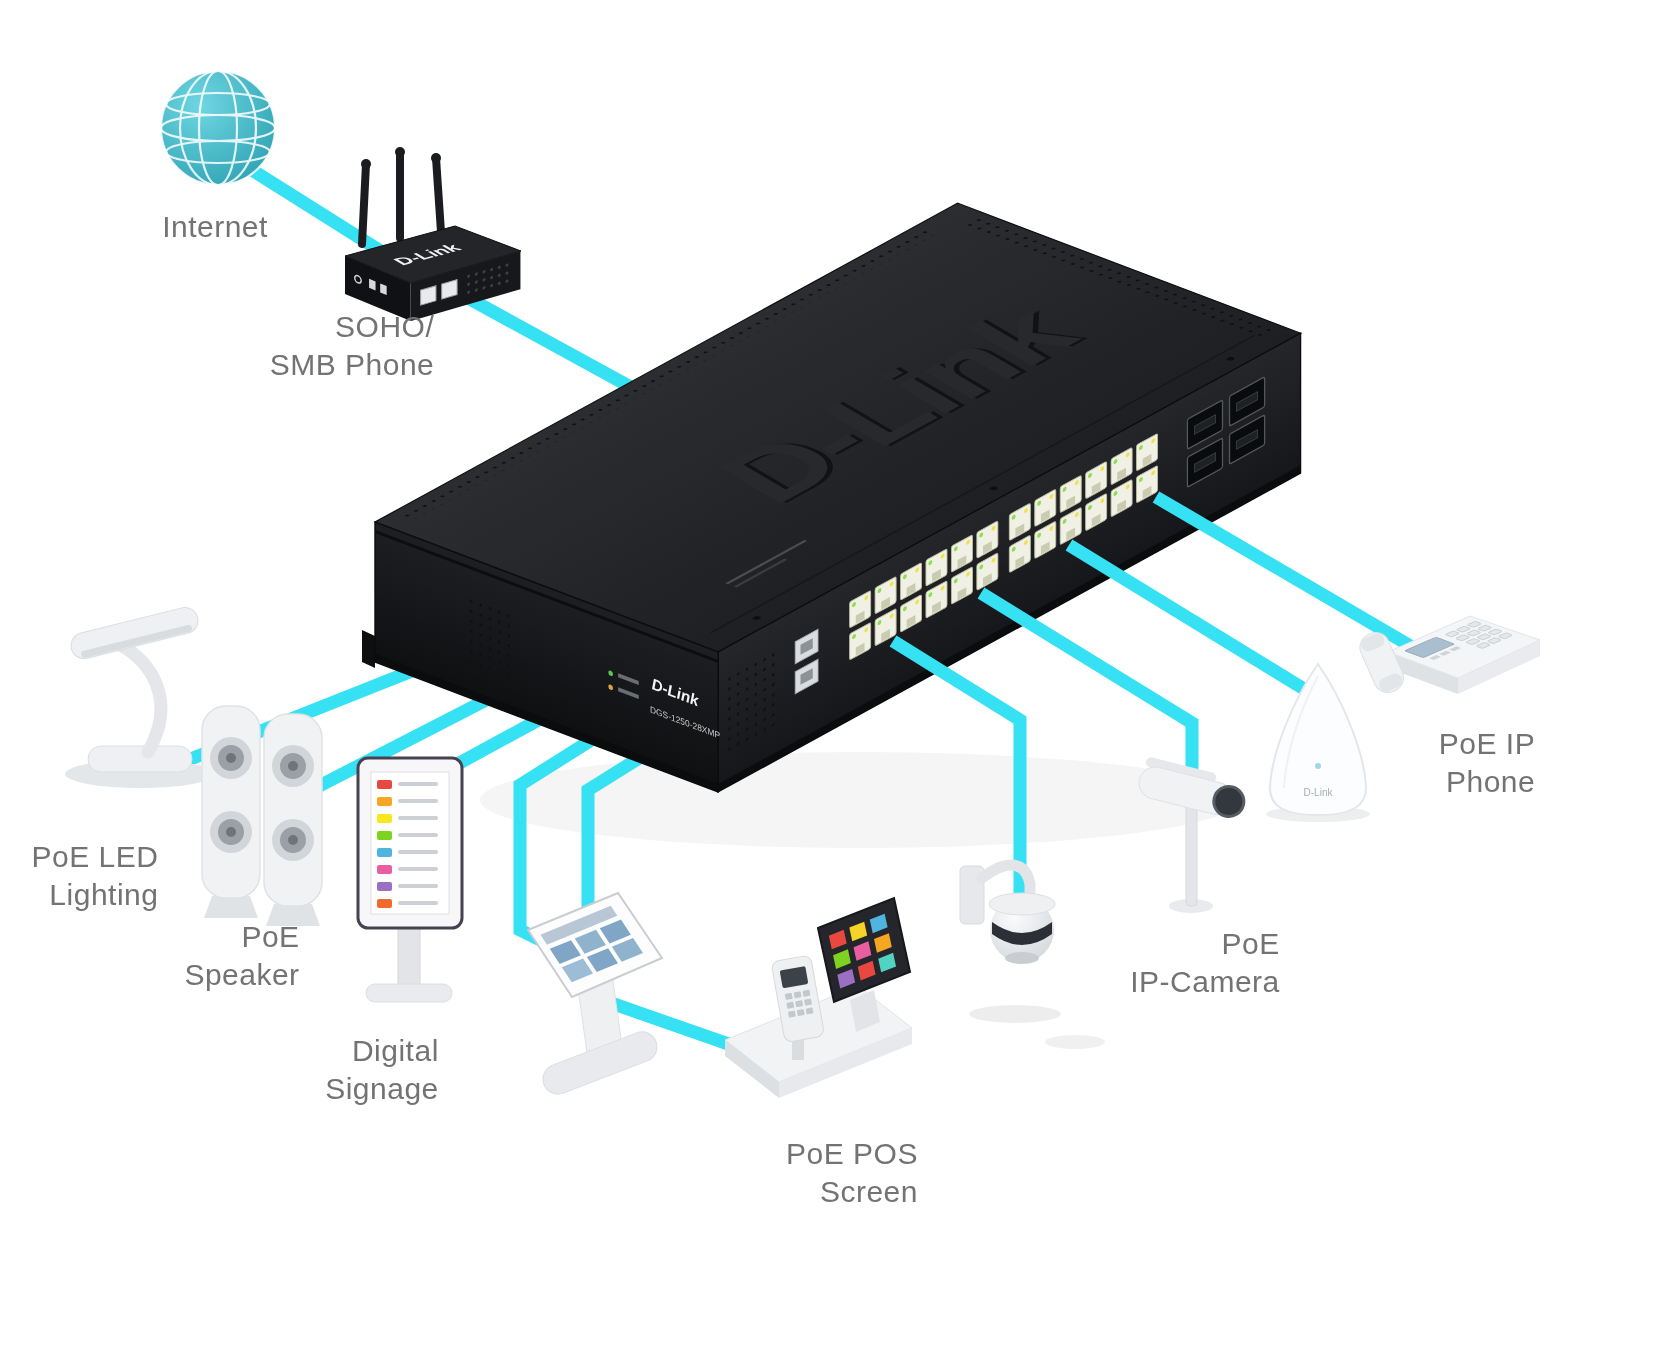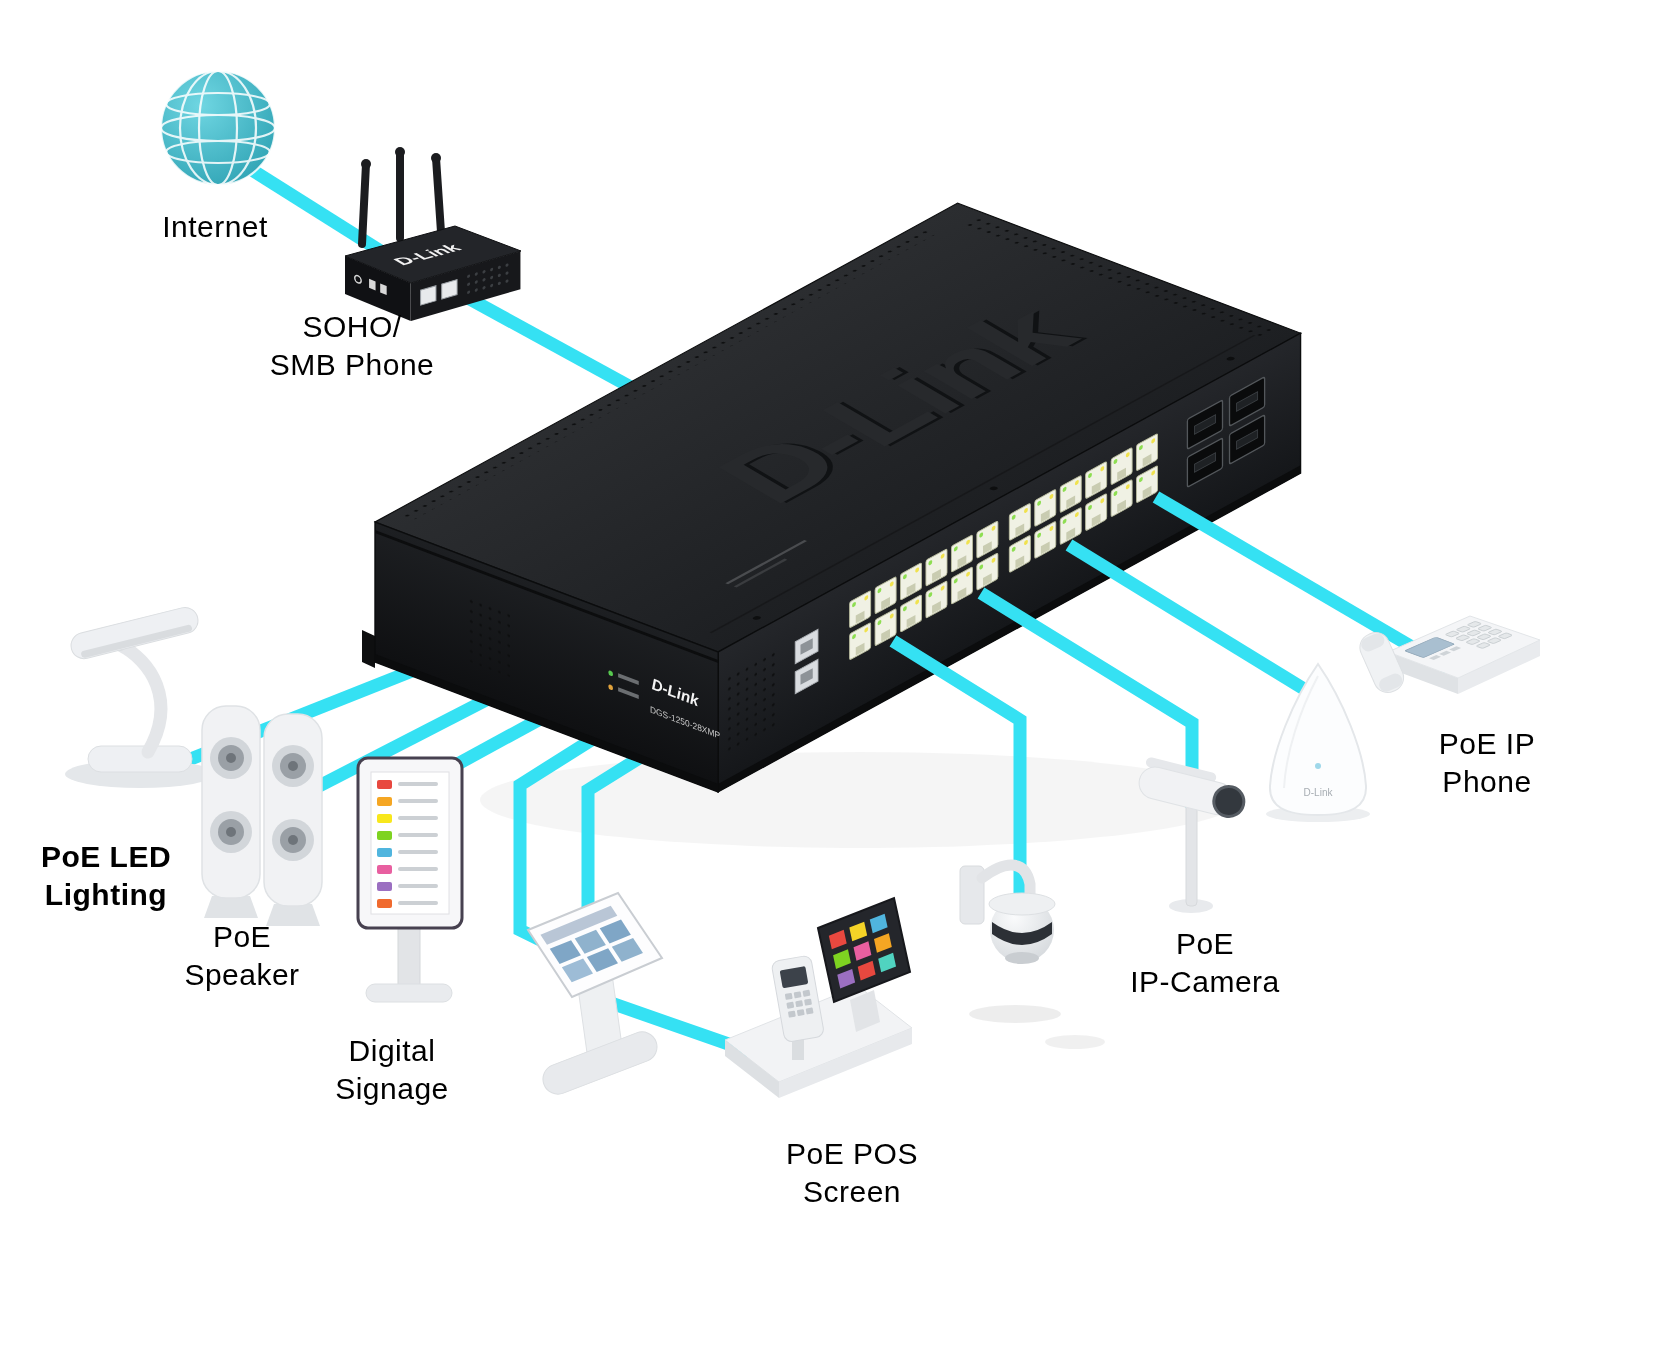--- a/index.html
+++ b/index.html
@@ -2,22 +2,22 @@
 <html><head>
 <meta charset="utf-8">
 <style>
   html,body{margin:0;padding:0;background:#ffffff;}
   .stage{
     position:relative;width:1668px;height:1355px;background:#ffffff;
     overflow:hidden;font-family:"Liberation Sans", sans-serif;
   }
   .stage svg{position:absolute;left:0;top:0;}
   .node-label{
-    position:absolute;color:#000000;font-size:30px;line-height:1.27;
-    font-weight:400;letter-spacing:.5px;text-align:center;
+    position:absolute;color:#737373;font-size:30px;line-height:1.27;
+    font-weight:400;letter-spacing:.5px;text-align:right;
     white-space:pre-line;transform:translateX(-50%);
   }
   .link{fill:none;stroke:#35E1F3;stroke-width:13;stroke-linejoin:miter;stroke-linecap:butt;}
 </style>
 </head>
 <body>
 
 <div class="stage">
 
 <svg width="1668" height="1355" viewBox="0 0 1668 1355">
@@ -381,25 +381,25 @@
       <rect x="1366" y="630" width="30" height="62" rx="14" fill="#f0f2f4" stroke="#dde0e3"></rect>
       <rect x="1369" y="632" width="24" height="14" rx="7" fill="#e3e6e9"></rect>
       <rect x="1369" y="676" width="24" height="14" rx="7" fill="#e3e6e9"></rect>
     </g>
   </g>
 </svg>
 
 <div class="node-label" style="left:215px;top:208px;">Internet</div>
 <div class="node-label" style="left:352px;top:308px;">SOHO/
 SMB Phone</div>
-<div class="node-label" style="left:106px;top:838px;font-weight:bold;">PoE LED
+<div class="node-label" style="left:95px;top:838px;">PoE LED
 Lighting</div>
 <div class="node-label" style="left:242px;top:918px;">PoE
 Speaker</div>
-<div class="node-label" style="left:392px;top:1032px;">Digital
+<div class="node-label" style="left:382px;top:1032px;">Digital
 Signage</div>
 <div class="node-label" style="left:852px;top:1135px;">PoE POS
 Screen</div>
 <div class="node-label" style="left:1205px;top:925px;">PoE
 IP-Camera</div>
 <div class="node-label" style="left:1487px;top:725px;">PoE IP
 Phone</div>
 
 </div>
 

